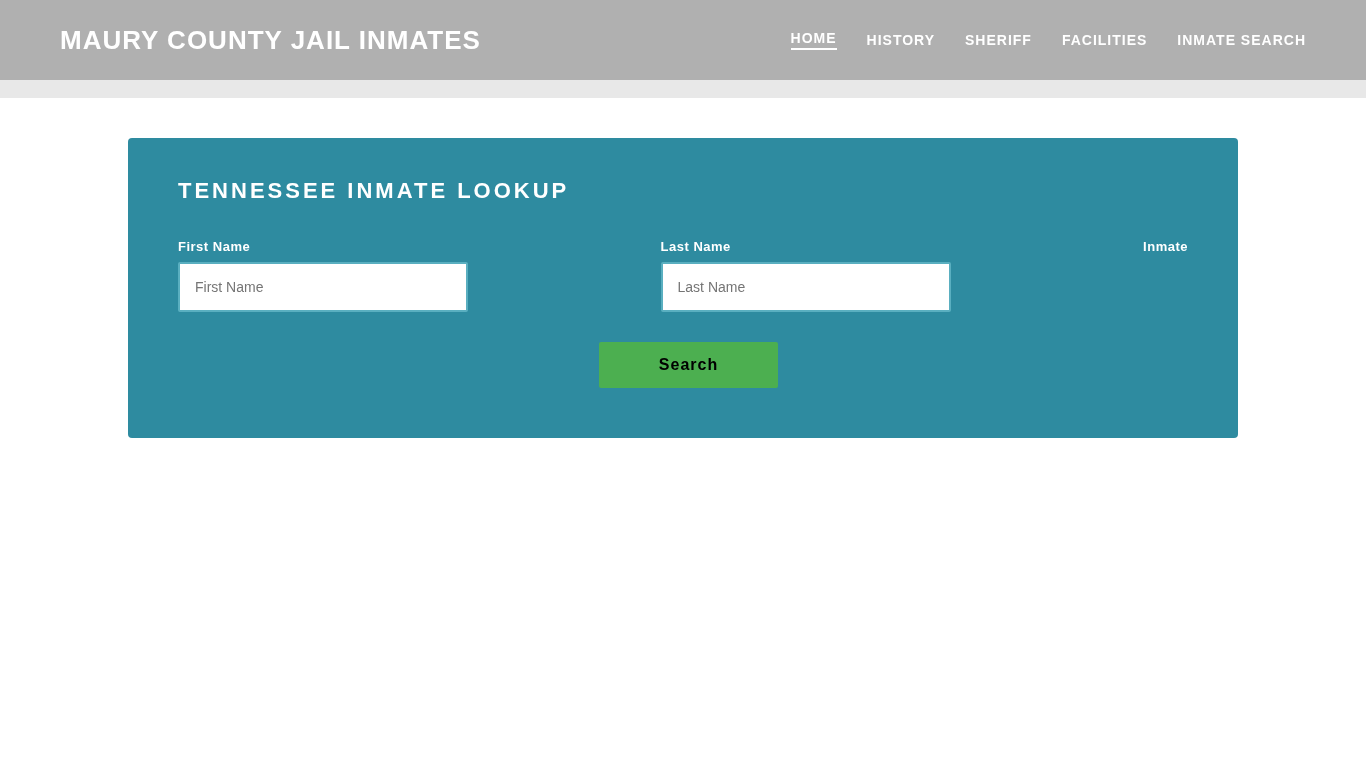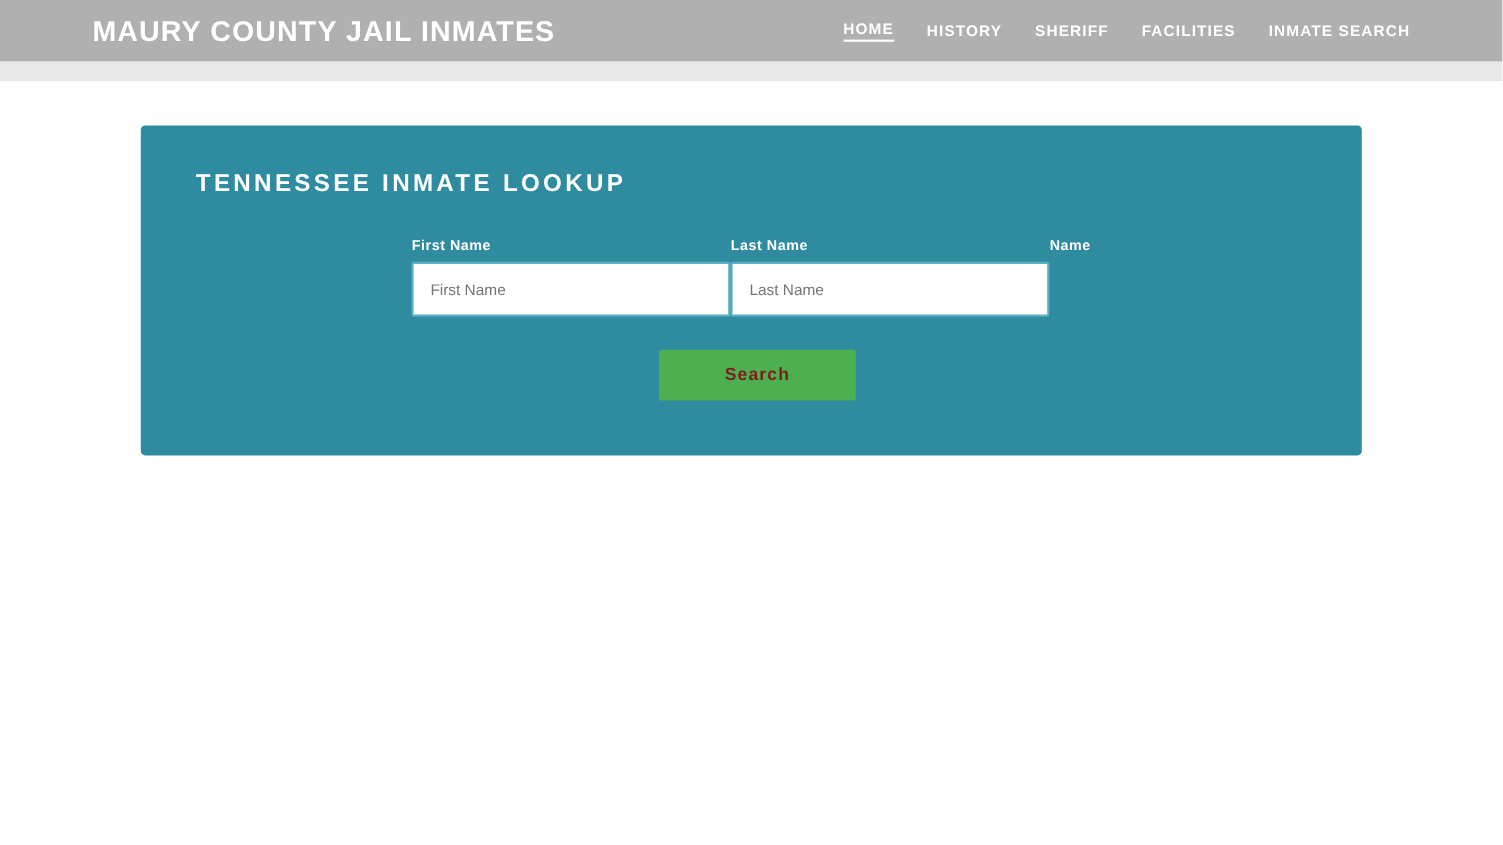--- a/index.html
+++ b/index.html
@@ -13,22 +13,22 @@
       background-color: #ffffff;
       width: 1366px;
       min-height: 768px;
       overflow-x: hidden;
     }
 
     
     header {
       background-color: #b0b0b0;
       width: 100%;
-      padding: 0 84px;
-      height: 56px;
+      padding: 0 60px;
+      height: 80px;
       display: flex;
       align-items: center;
       justify-content: space-between;
     }
 
     .site-title {
       font-size: 26px;
       font-weight: 900;
       color: #ffffff;
       text-transform: uppercase;
@@ -82,21 +82,22 @@
       color: #ffffff;
       font-size: 22px;
       font-weight: 700;
       letter-spacing: 3px;
       text-transform: uppercase;
       margin-bottom: 35px;
     }
 
     .search-fields {
       display: flex;
-      justify-content: center;
+      gap: 20px;
+      justify-content: space-between;
       margin-bottom: 30px;
     }
 
     .field-group {
       display: flex;
       flex-direction: column;
       gap: 8px;
     }
 
     .field-group label {
@@ -133,21 +134,21 @@
       font-weight: 600;
     }
 
     .search-btn-row {
       display: flex;
       justify-content: center;
     }
 
     .search-btn {
       background-color: #4caf50;
-      color: #7f1d1d;
+      color: #000000;
       border: none;
       padding: 14px 60px;
       font-size: 16px;
       font-weight: 700;
       cursor: pointer;
       border-radius: 2px;
       letter-spacing: 1px;
       margin-left: 11px;
     }
 
@@ -278,21 +279,21 @@
         <label>First Name</label>
         <input type="text" placeholder="First Name" style="">
       </div>
 
       <div class="field-group last-name">
         <label>Last Name</label>
         <input type="text" placeholder="Last Name" style="">
       </div>
 
       <div class="field-group state-field">
-        <label>Name</label>
+        <label>Inmate</label>
       </div>
 
     </div>
 
     <div class="search-btn-row">
       <button class="search-btn">Search</button>
     </div>
   </div>
 
 

